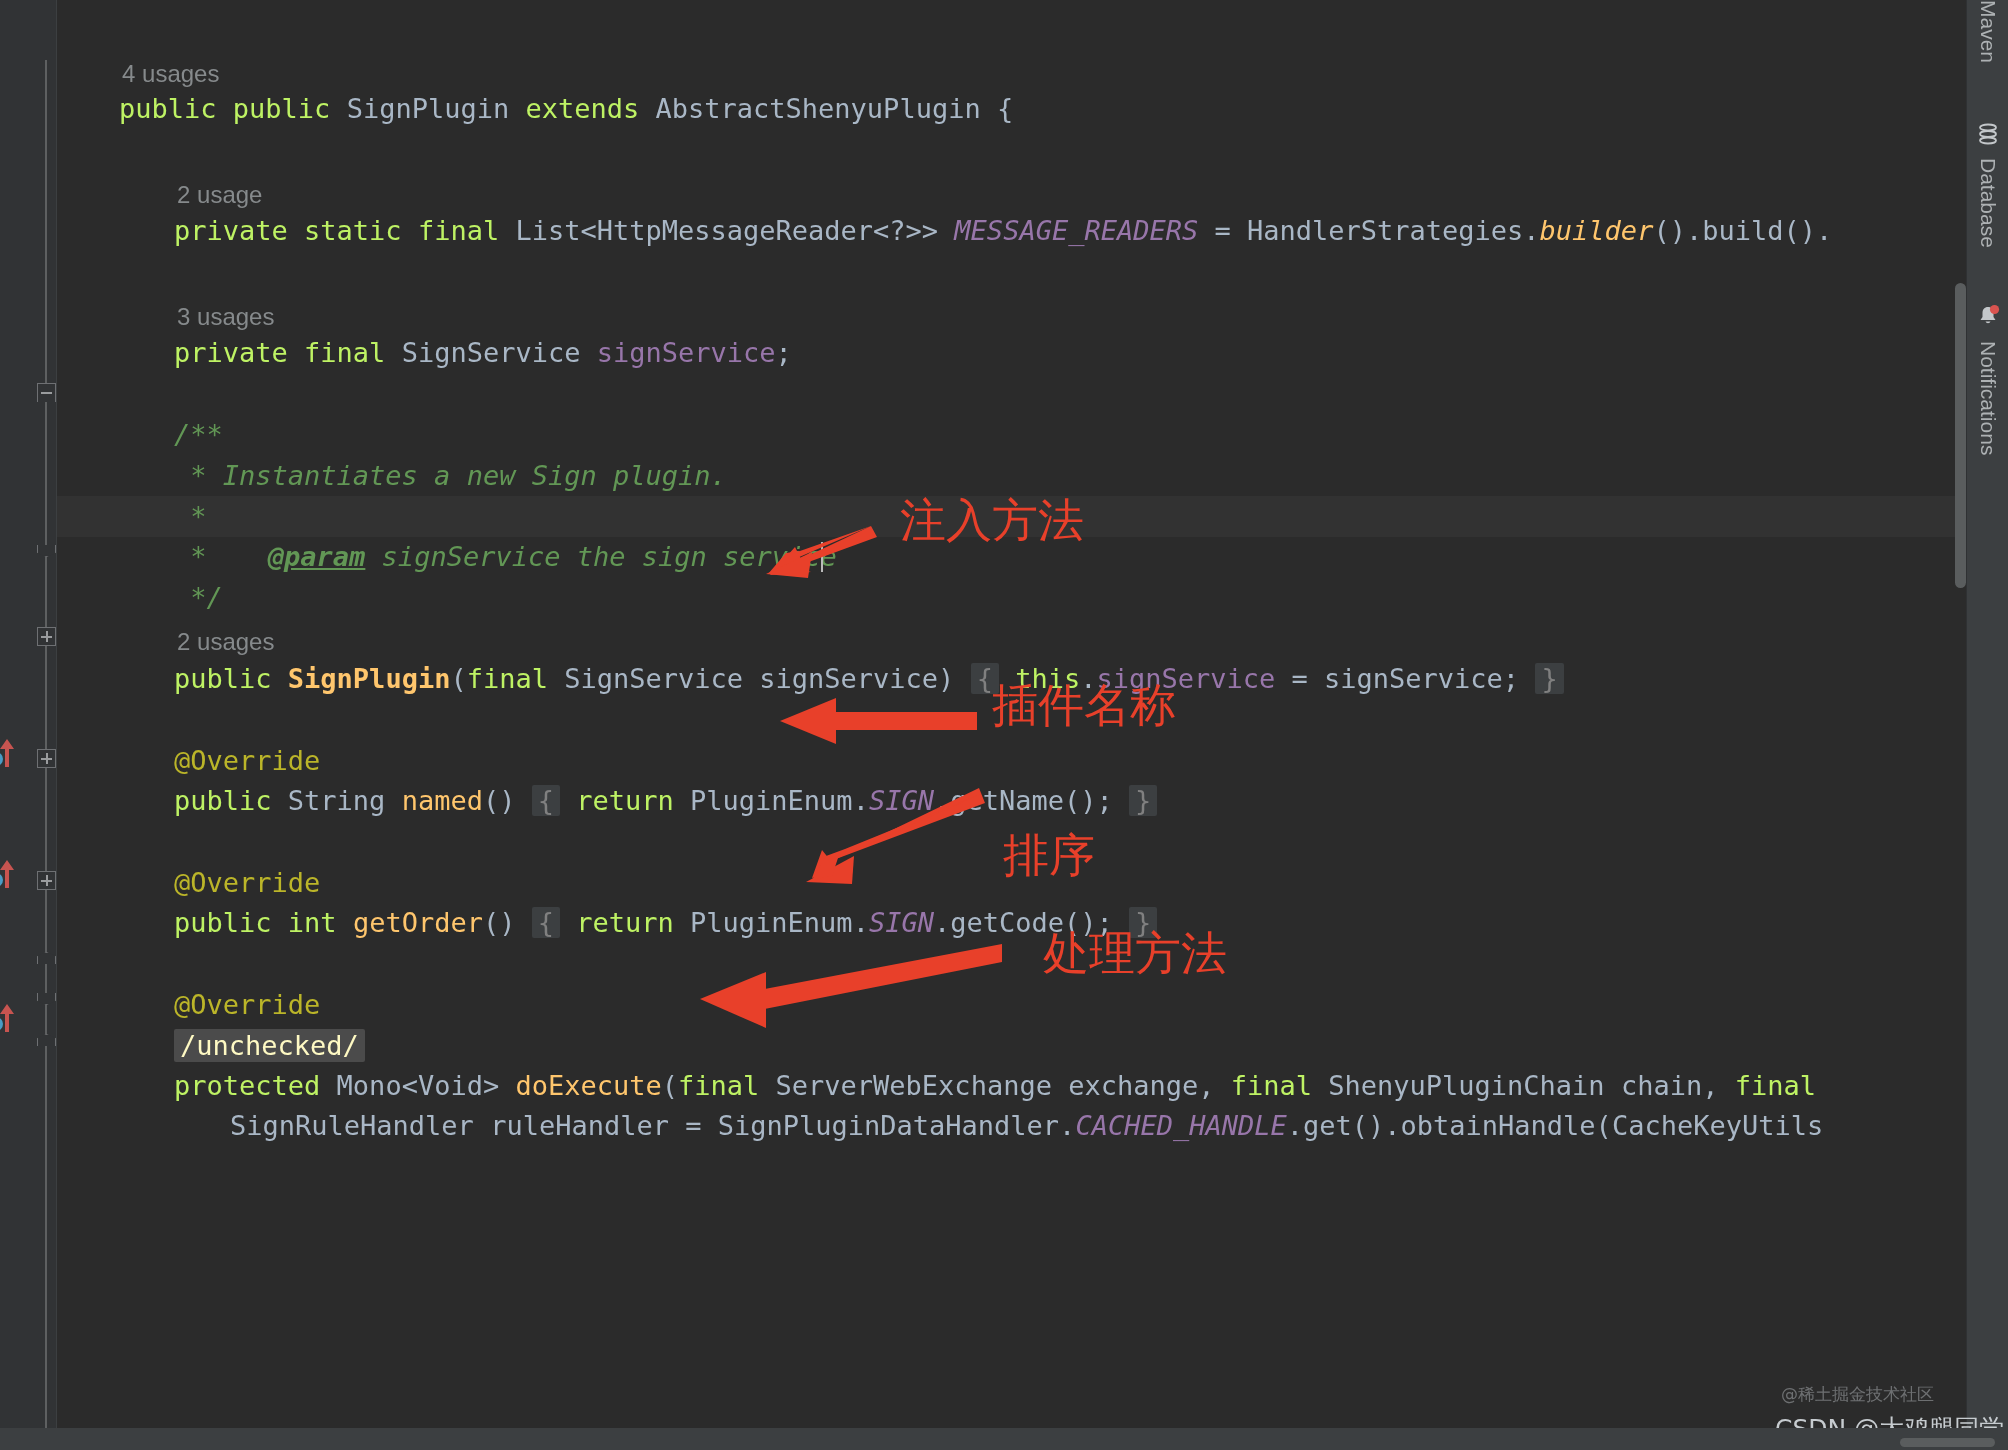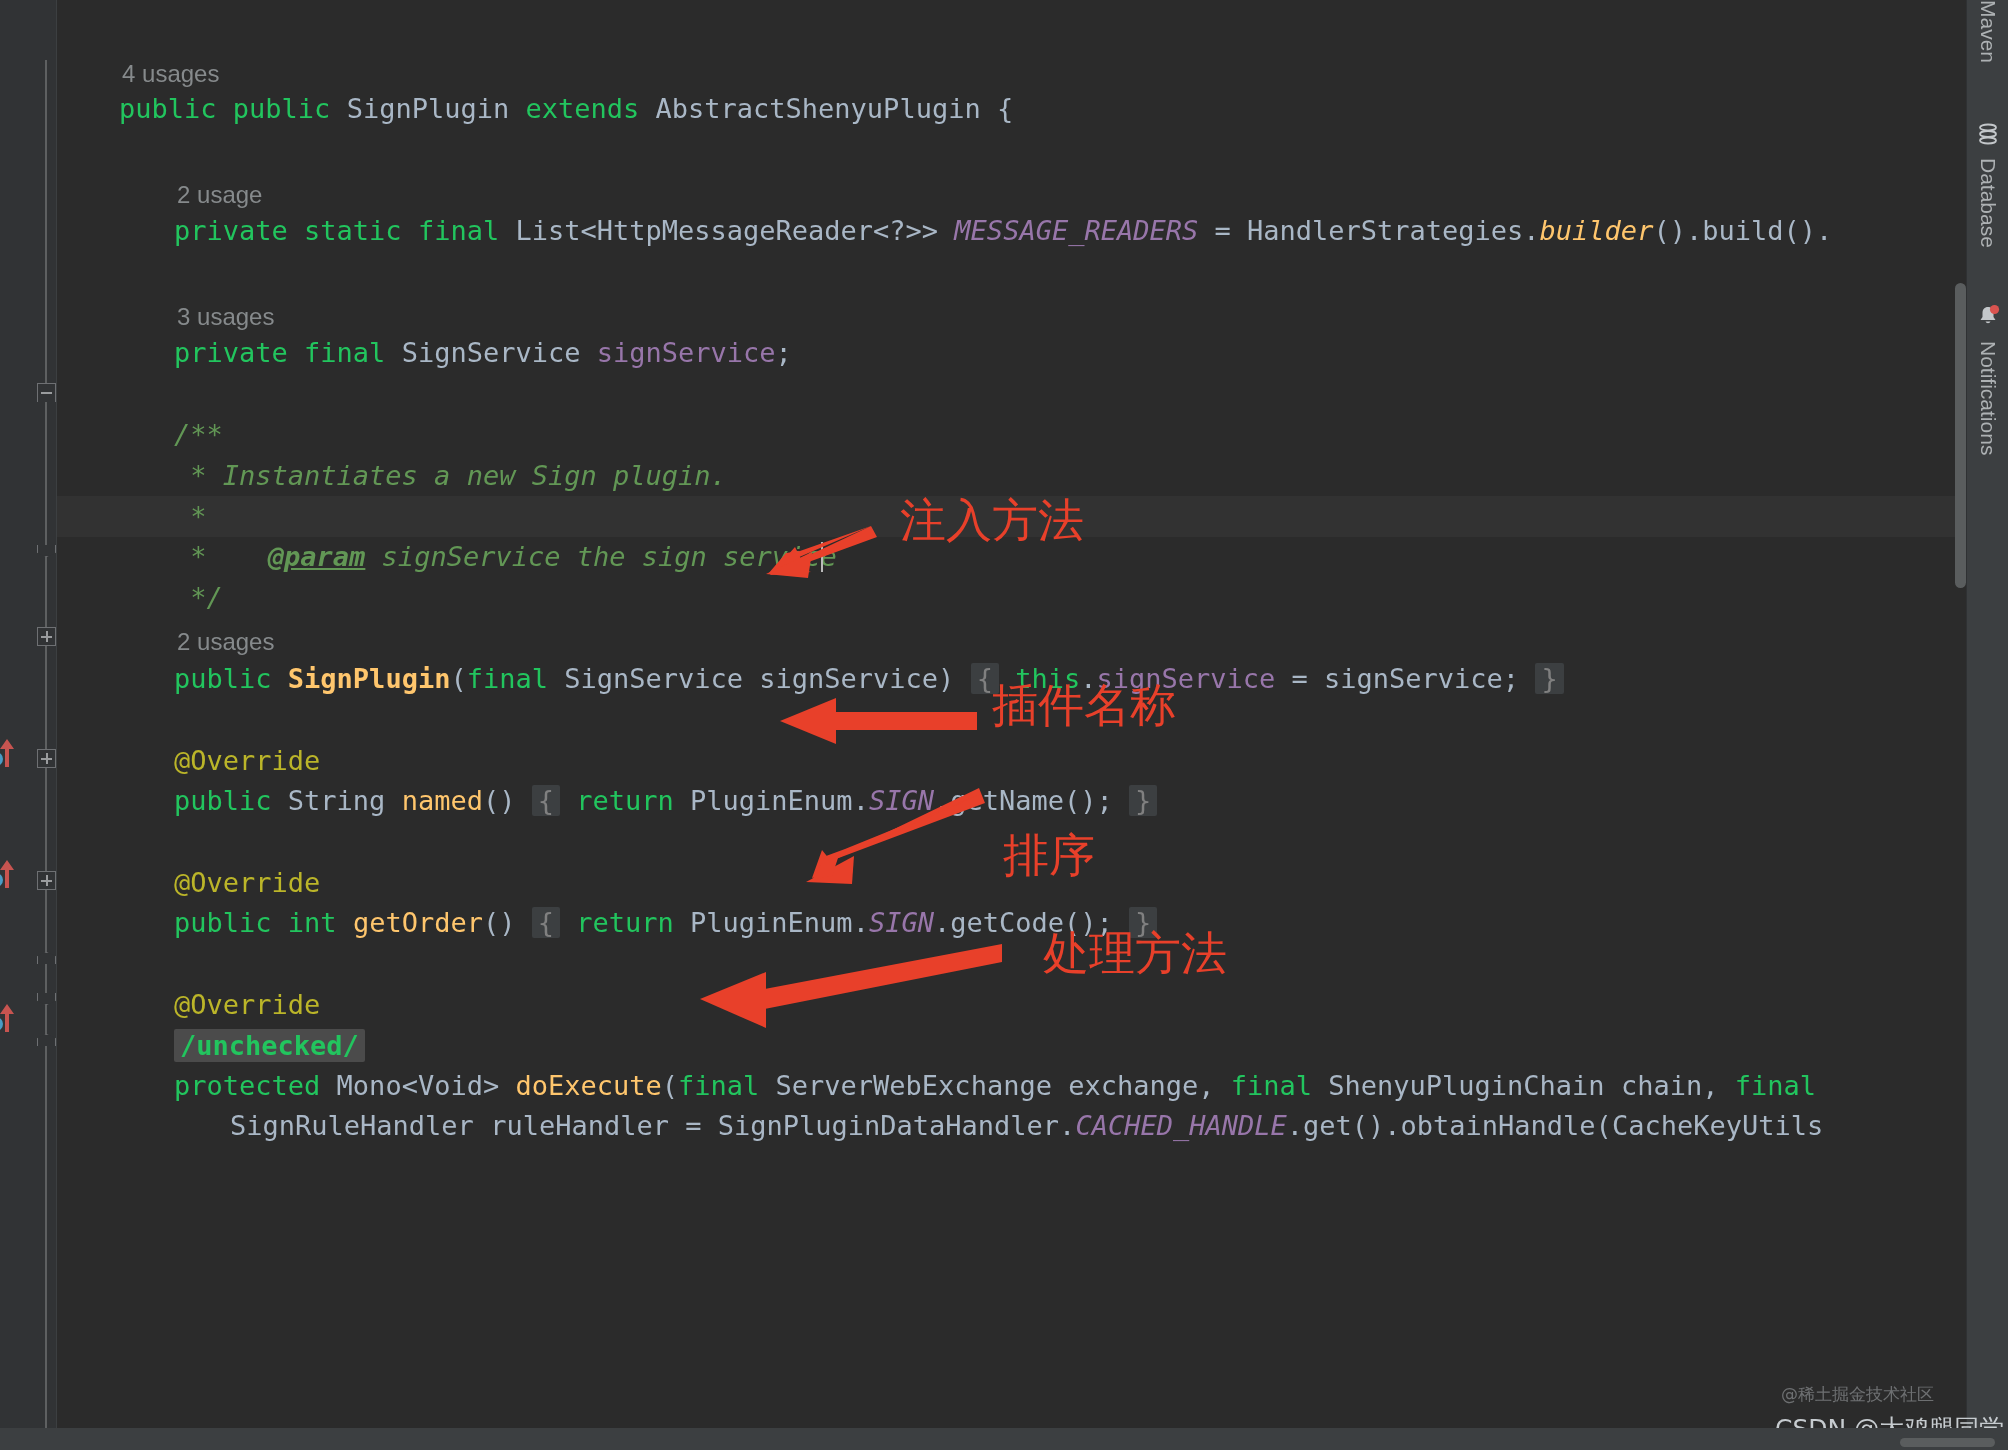--- a/index.html
+++ b/index.html
@@ -54,38 +54,38 @@
   #code {
     position:absolute; left:57px; top:0; right:0; height:1146px;
     background:#2B2B2B;
     font-size:27px; line-height:40.5px;
     white-space:pre;
     color:#A9B7C6;
   }
   .ln { position:absolute; left:0; height:40.5px; width:2000px; }
   .hl-line { position:absolute; left:0; width:1951px; height:40.5px; background:#323232; }
 
-  .kw   { color:#22c55e; }
+  .kw   { color:#bef264; }
   .typ  { color:#A9B7C6; }
   .fld  { color:#9876AA; }
   .sfld { color:#9876AA; font-style:italic; }
   .mth  { color:#FFC66D; }
   .mth-b{ color:#FFC66D; font-weight:bold; }
   .anno { color:#BBB529; }
   .cmt  { color:#629755; font-style:italic; }
   .cmt-tag { color:#629755; font-style:italic; text-decoration:underline; font-weight:bold;margin-left:45px;}
   .usage{ color:#868A8C; font-family:"Liberation Sans",sans-serif; font-size:24px; font-style:normal;}
   .plain{ color:#A9B7C6; }
 
   
   .fold-badge {
     background:#3C3F41; color:#808080; padding:0 6px; border-radius:2px;
   }
   .fold-badge-lg {
-    background:#4B4B4B; color:#22c55e; padding:1px 6px; border-radius:2px;font-weight:bold;
+    background:#4B4B4B; color:#fef9c3; padding:1px 6px; border-radius:2px;
   }
   
   .caret {
     display:inline-block; width:2px; height:30px; background:#BBBBBB;
     vertical-align:-6px; margin:0 -1px;
   }
 
   
   #rightbar {
     position:absolute; right:0; top:0; width:42px; height:1450px;

